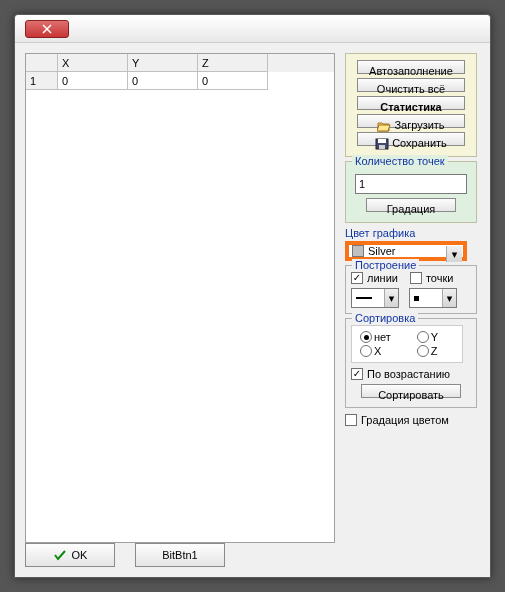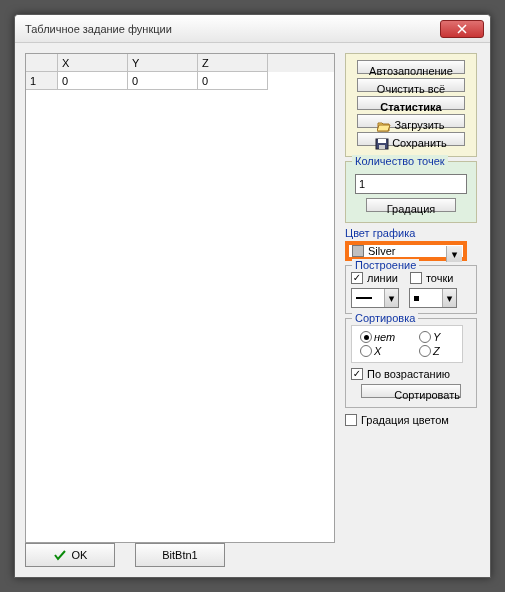--- a/index.html
+++ b/index.html
@@ -30,32 +30,31 @@
 .combo .swatch { width: 12px; height: 12px; background: #c0c0c0; border: 1px solid #777; margin-right: 4px; }
 .combo .arrow { position: absolute; right: 1px; top: 1px; width: 16px; height: 16px; background: linear-gradient(#f0f0f0,#d5d5d5); border-left: 1px solid #aaa; display: flex; align-items: center; justify-content: center; }
 .check-row { display: flex; align-items: center; gap: 2px; margin-bottom: 4px; }
 .chk, .rad { width: 12px; height: 12px; border: 1px solid #707070; background: #fff; display: inline-flex; align-items: center; justify-content: center; margin-right: 2px; cursor: pointer; }
 .rad { border-radius: 50%; }
 .rad.on::after { content: ""; width: 5px; height: 5px; background: #000; border-radius: 50%; }
 .chk.on::after { content: "✓"; font-size: 10px; line-height: 10px; }
 .mini-combo { width: 48px; height: 20px; border: 1px solid #7a7a7a; background: #fff; display: inline-flex; align-items: center; justify-content: space-between; padding-left: 4px; cursor: pointer; }
 .mini-combo .arrow2 { width: 14px; height: 18px; background: linear-gradient(#f0f0f0,#d5d5d5); border-left: 1px solid #aaa; display: flex; align-items: center; justify-content: center; }
 .sort-grid { display: grid; grid-template-columns: auto auto; gap: 2px 10px; background: #fff; border: 1px solid #ccc; padding: 5px 8px; margin-bottom: 5px; width: 112px; }
-.sort-grid label { display: flex; cursor: pointer; font-style: italic; }
+.sort-grid label { display: flex; cursor: pointer; }
 .bottom-bar { position: absolute; left: 10px; bottom: 10px; display: flex; align-items: center; gap: 0; }
 .bottom-btn { width: 90px; height: 24px; background: linear-gradient(#fdfdfd,#e5e5e5); border: 1px solid #8a8a8a; display: flex; align-items: center; justify-content: center; gap: 5px; cursor: pointer; }
 .sep { width: 20px; }
 svg { display: block; }
 </style>
 </head>
 <body>
 
 <div class="window">
   <div class="titlebar">
-    <span class="title">Табличное задание функции</span>
     <div class="close-btn">
       <svg width="10" height="10">
           <path d="M1 1 L9 9 M9 1 L1 9" stroke="#fff" stroke-width="1.5"></path>
         </svg>
     </div>
   </div>
   <div class="client">
     <div class="grid-area">
       <div class="grid-header">
         <div class="col-r"></div>
@@ -144,21 +143,21 @@
             </label>
           <label>
               <span class="rad"></span>
               <span>Z</span>
             </label>
         </div>
         <div class="check-row">
           <span class="chk on"></span>
           <span>По возрастанию</span>
         </div>
-        <button class="btn" style="width:100px;text-align:right;">Сортировать</button>
+        <button class="btn" style="width:100px;">Сортировать</button>
       </fieldset>
 
       <div class="check-row" style="margin-top:6px;">
         <span class="chk"></span>
         <span>Градация цветом</span>
       </div>
     </div>
 
     <div class="bottom-bar">
       <div class="bottom-btn">

